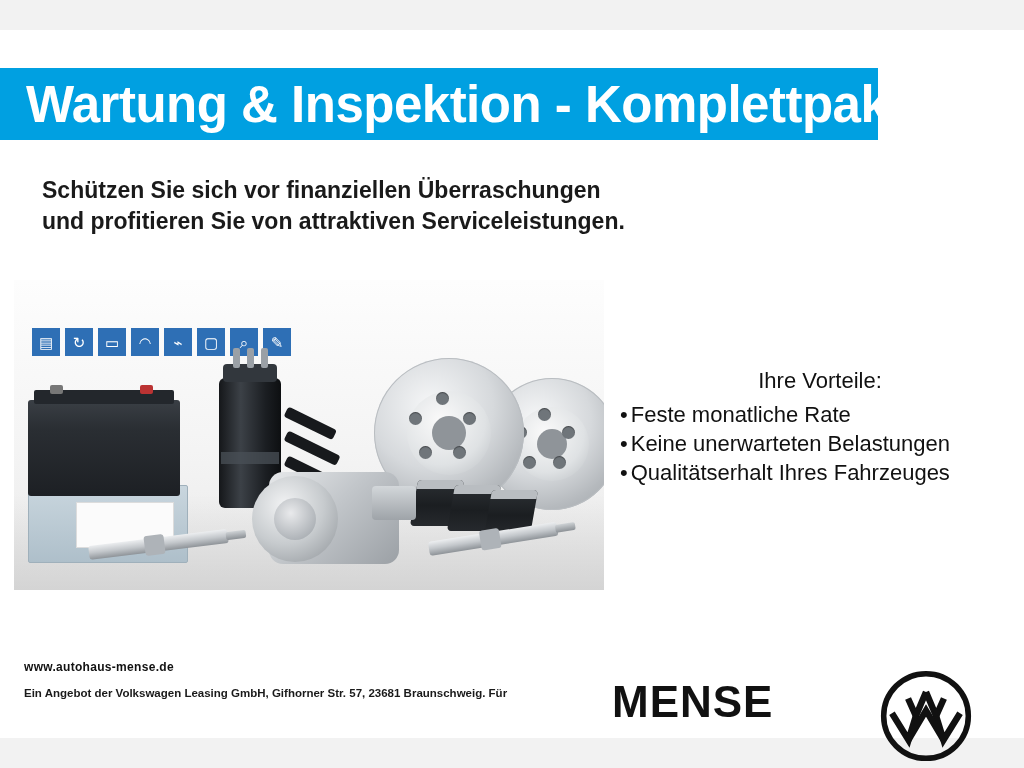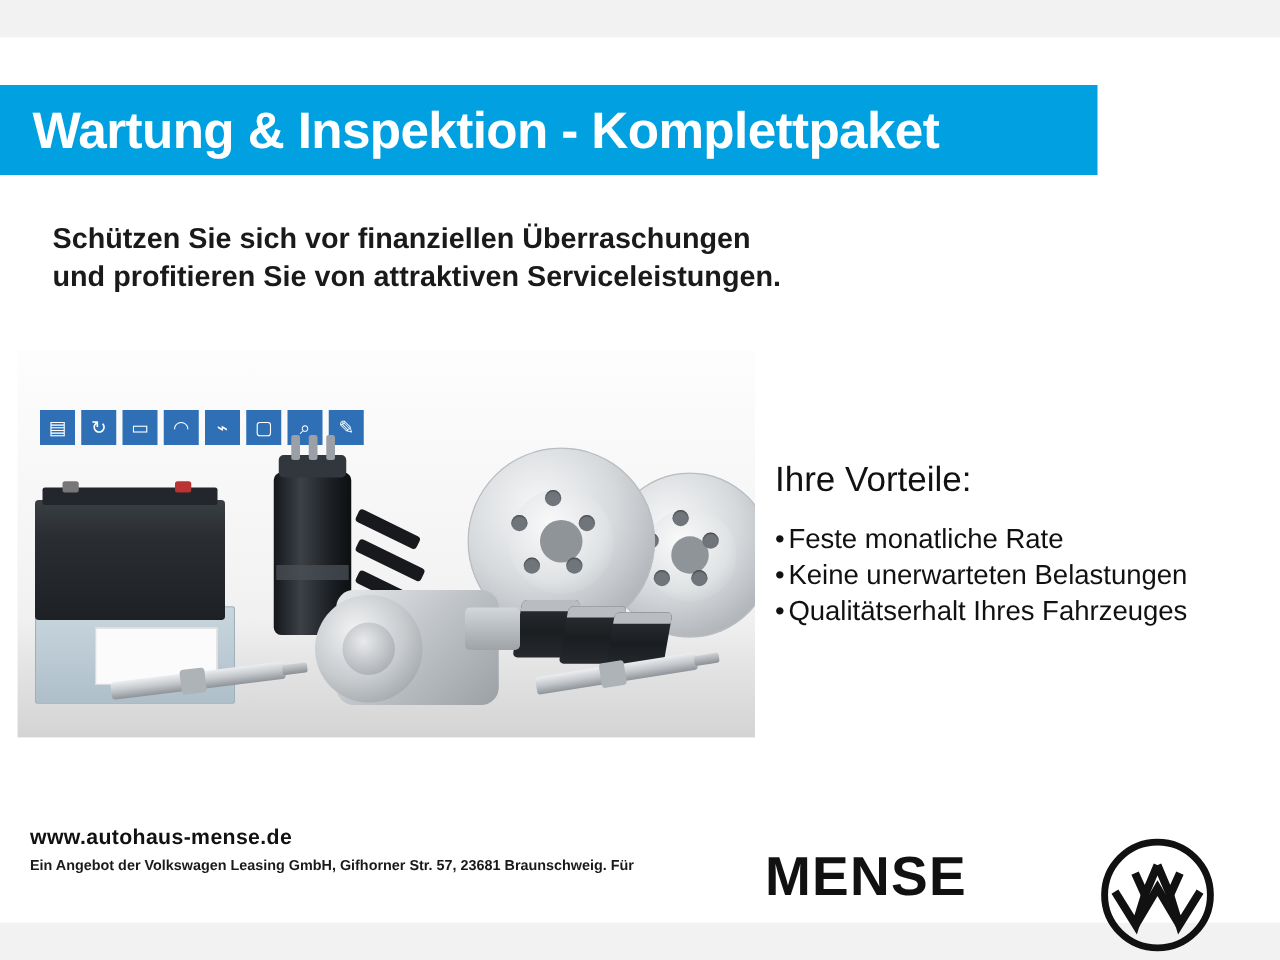--- a/index.html
+++ b/index.html
@@ -45,21 +45,21 @@
     left: 0;
     top: 38px;
     width: 878px;
     height: 72px;
     background: #00a0e1;
     display: flex;
     align-items: center;
   }
   .headline-text {
     color: #ffffff;
-    font-size: 41px;
+    font-size: 51px;
     font-weight: bold;
     letter-spacing: -0.5px;
     padding-left: 26px;
     white-space: nowrap;
   }
 
   
   .subhead {
     position: absolute;
     left: 18px;
@@ -296,41 +296,42 @@
 
   
   .benefits {
     position: absolute;
     left: 620px;
     top: 338px;
     width: 400px;
     color: #111;
   }
   .benefits-title {
-    font-size: 28px;
+    font-size: 22px;
     font-weight: normal;
-    margin-bottom: 16px;
+    margin-bottom: 6px;
+    text-align: center;
   }
   .benefit-item {
     font-size: 22px;
     font-weight: normal;
     line-height: 1.32;
     white-space: nowrap;
   }
   .benefit-item .bullet {
     display: inline-block;
     margin-right: 3px;
   }
 
   
   .footer-url {
     position: absolute;
     left: 24px;
     top: 630px;
-    font-size: 17px;
+    font-size: 12px;
     font-weight: bold;
     color: #111;
     letter-spacing: .3px;
   }
   .footer-legal {
     position: absolute;
     left: 24px;
     top: 655px;
     width: 520px;
     font-size: 11.5px;

